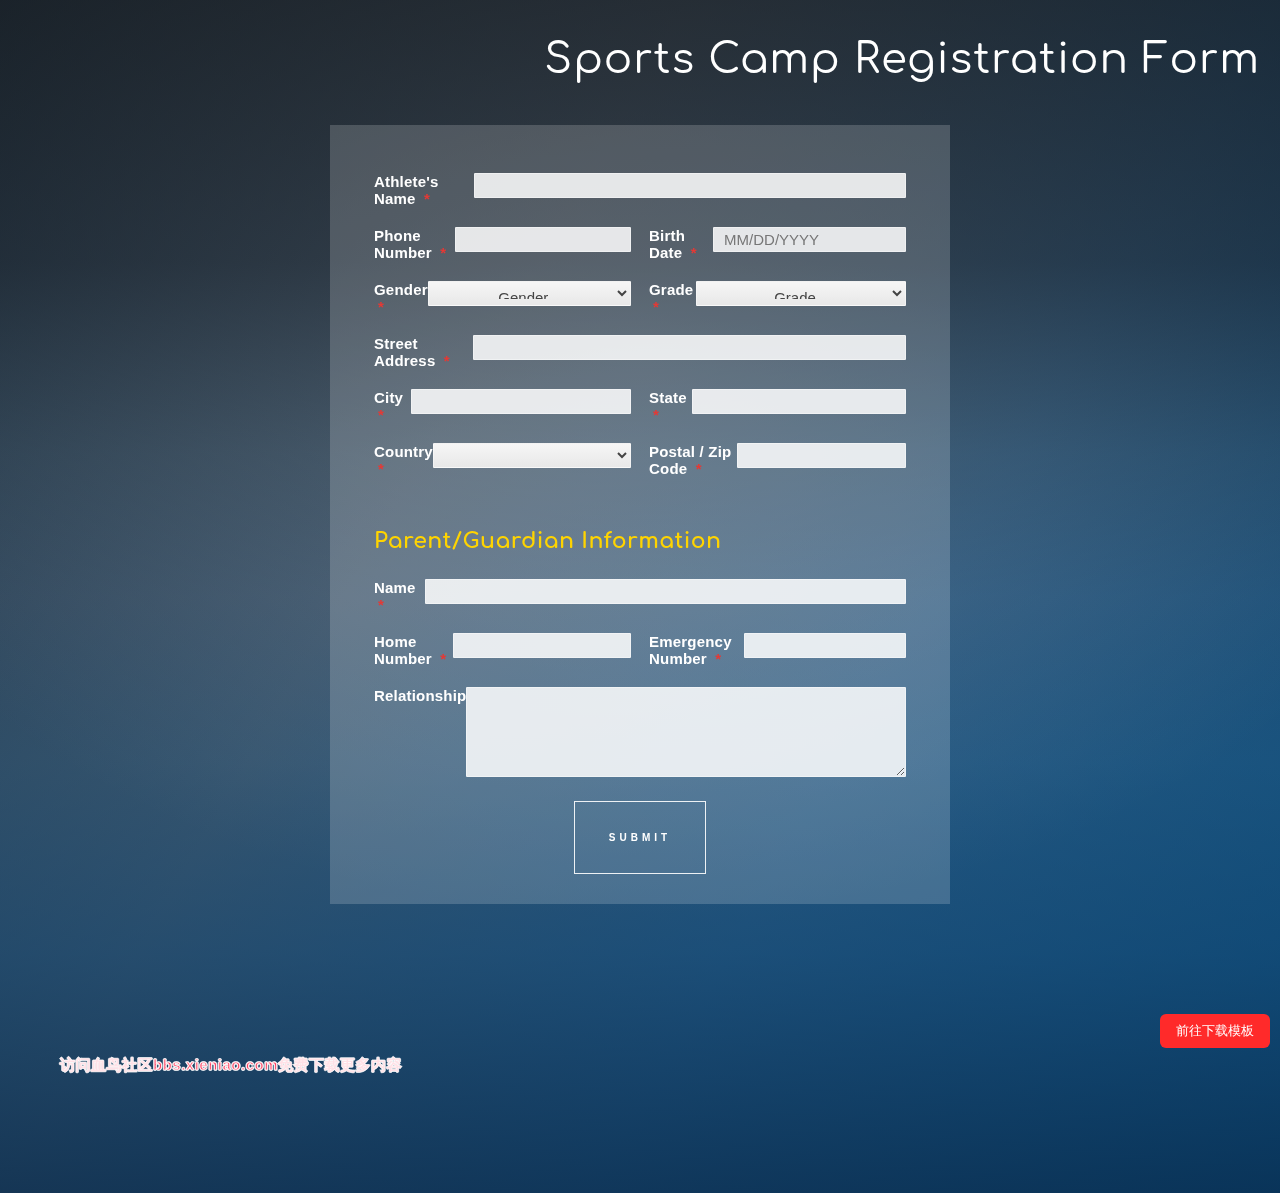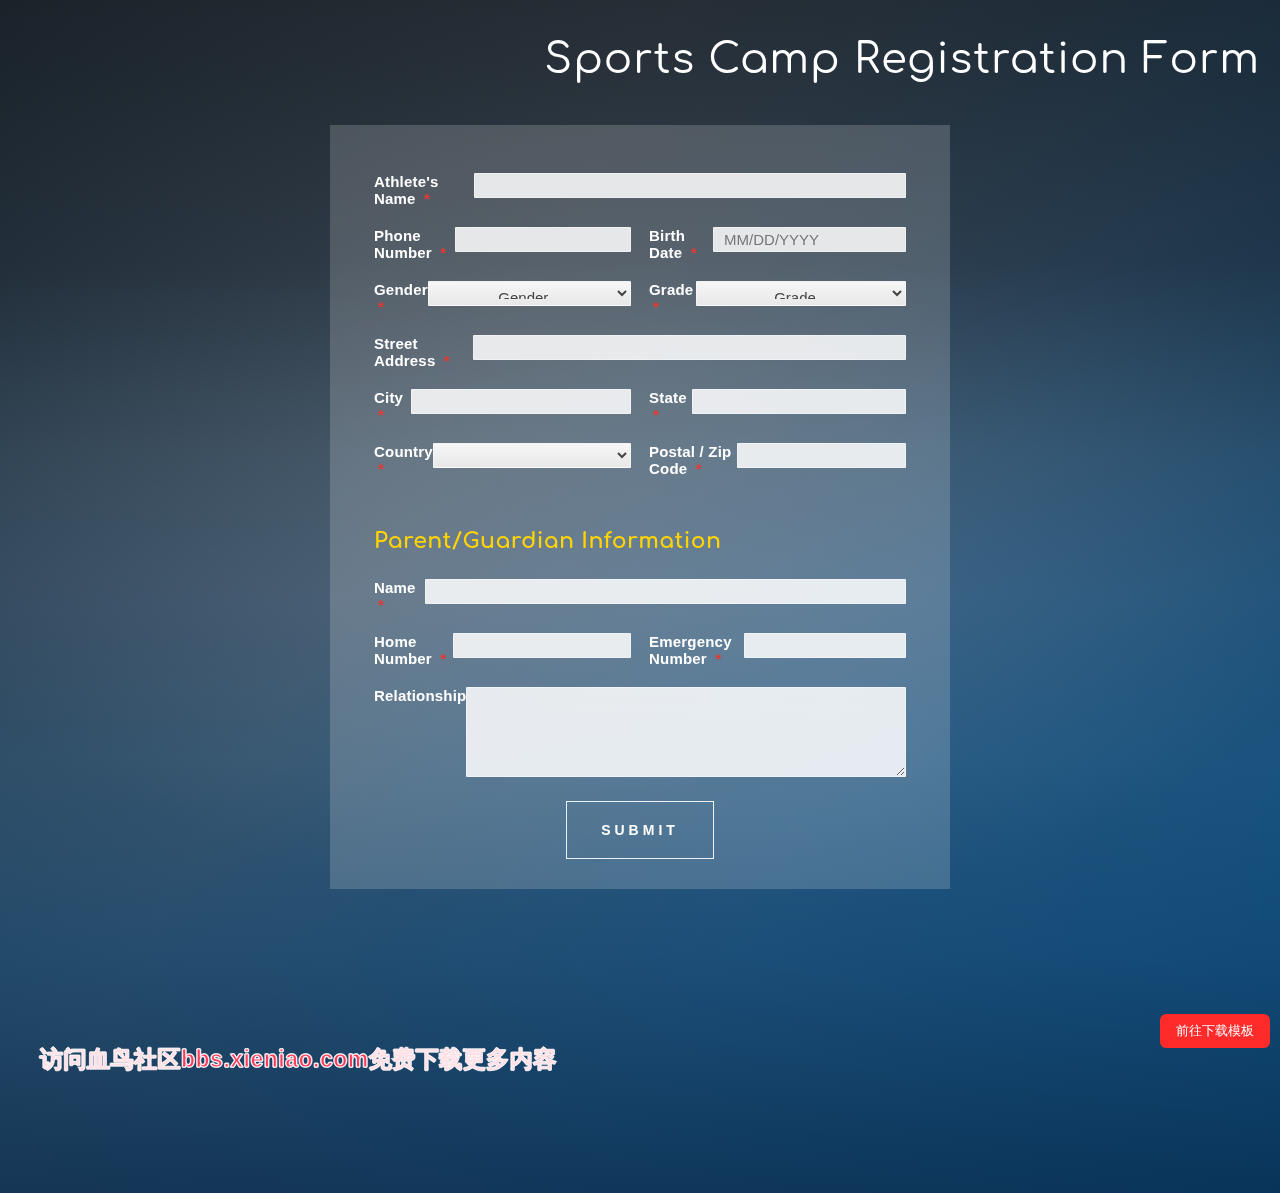--- a/index.html
+++ b/index.html
@@ -82,22 +82,22 @@
     margin: 46px 0 26px;
     font-family: "Comfortaa","Segoe UI",sans-serif;
     letter-spacing: 0.4px;
   }
 
   .submit-wrap { text-align: center; margin-top: 24px; }
   button.submit {
     background: transparent;
     color: #fff;
     border: 1.5px solid rgba(255,255,255,0.9);
-    padding: 20px 34px;
-    font-size: 14px;
+    padding: 30px 34px;
+    font-size: 10px;
     letter-spacing: 4px;
     font-weight: 600;
     cursor: pointer;
     font-family: inherit;
   }
 
   .float-btn {
     position: fixed;
     right: 10px;
     bottom: 145px;
@@ -106,23 +106,23 @@
     font-size: 13px;
     padding: 8px 16px;
     border: none;
     border-radius: 6px;
     cursor: pointer;
     font-family: inherit;
   }
 
   .watermark {
     position: fixed;
-    left: 40px;
+    left: 60px;
     bottom: 118px;
-    font-size: 23px;
+    font-size: 15px;
     font-weight: 800;
     letter-spacing: 0.5px;
     color: #ff3b5c;
     -webkit-text-stroke: 1px rgba(255,255,255,0.85);
     text-shadow:
        1px 0 0 rgba(255,255,255,0.7),
       -1px 0 0 rgba(255,255,255,0.7),
        0 1px 0 rgba(255,255,255,0.7),
        0 -1px 0 rgba(255,255,255,0.7);
     pointer-events: none;

